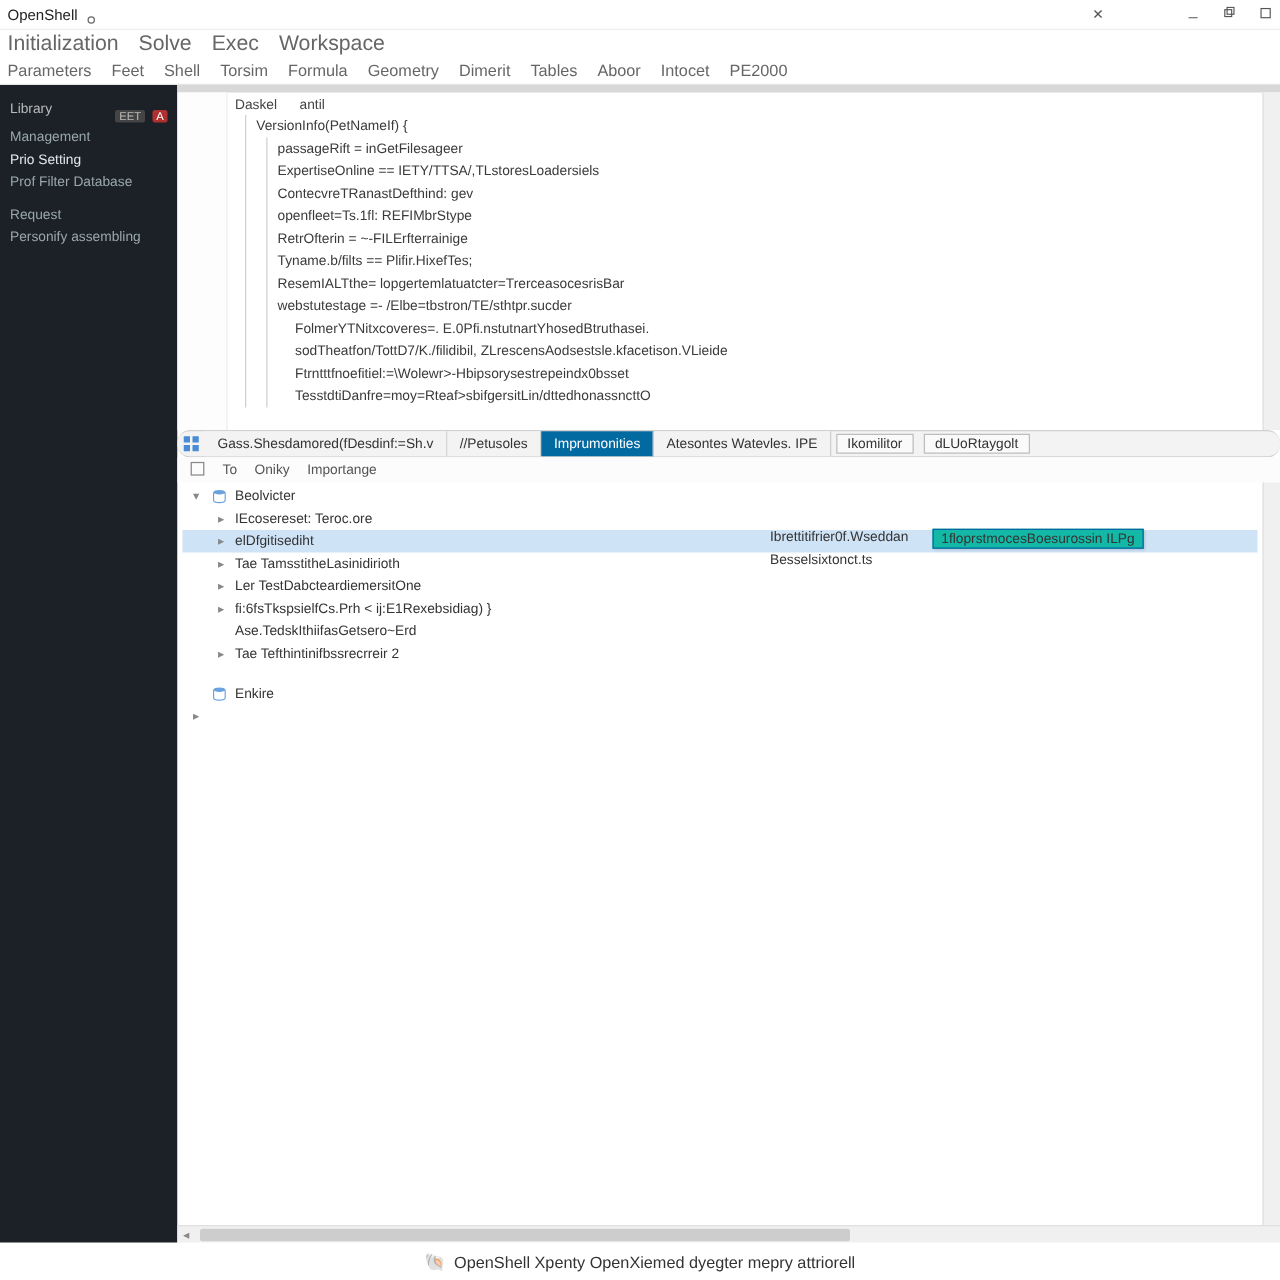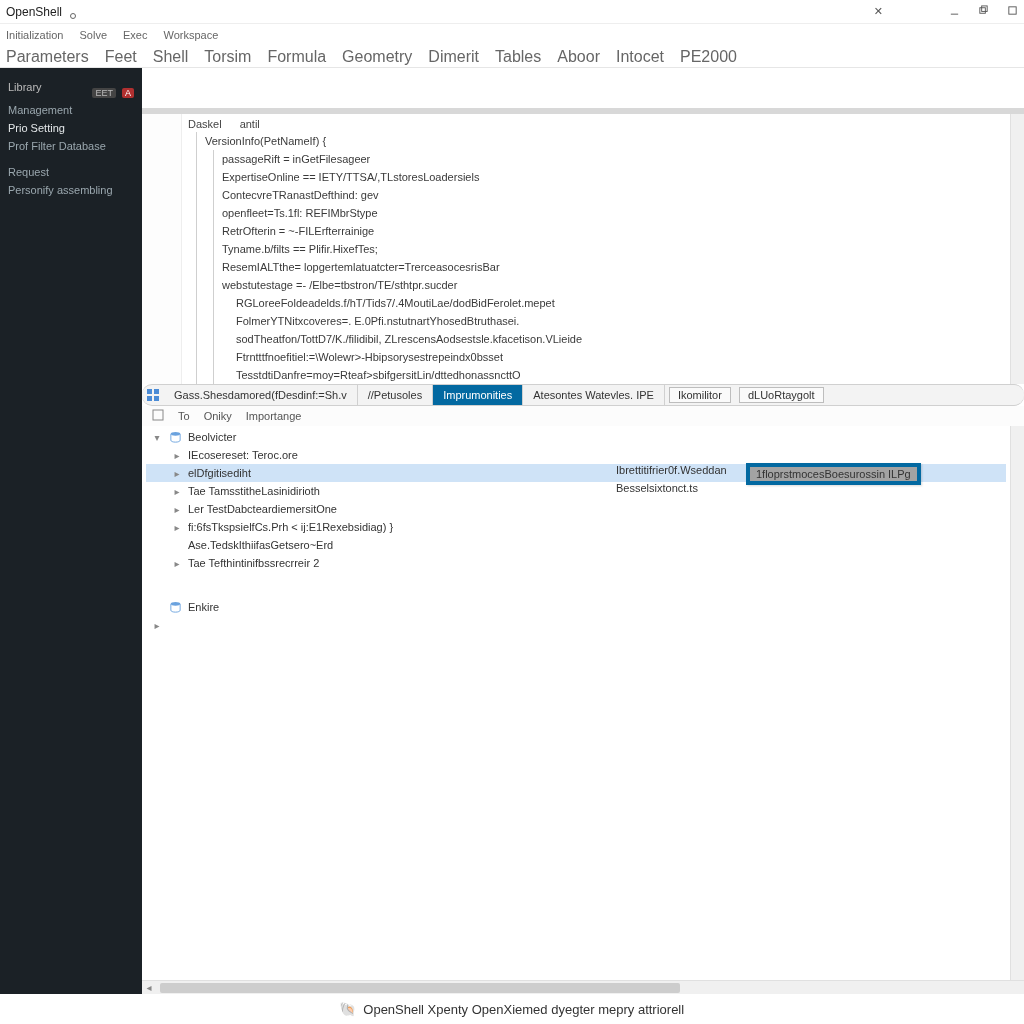--- a/index.html
+++ b/index.html
@@ -4,37 +4,37 @@
 <style>
   * { margin: 0; padding: 0; box-sizing: border-box; font-family: "Segoe UI", Tahoma, sans-serif; }
   html, body { width: 1024px; height: 1024px; overflow: hidden; background: #fff; color: #222; }
   .titlebar { height: 24px; display: flex; align-items: center; justify-content: space-between; padding: 0 6px; font-size: 12px; border-bottom: 1px solid #eee; }
   .titlebar-left { display: flex; align-items: flex-end; gap: 8px; }
   .title-dot { width: 6px; height: 6px; border: 1px solid #666; border-radius: 50%; }
   .winctrl { display: flex; gap: 18px; color: #555; font-size: 11px; }
   .winctrl span { cursor: default; }
   .win-icon svg { width: 11px; height: 11px; display:block; }
 
-  .menubar { height: 22px; display: flex; align-items: center; gap: 16px; padding: 0 6px; font-size: 11px; color: #666; }
+  .menubar { height: 22px; display: flex; align-items: center; gap: 16px; padding: 0 6px; font-size: 17px; color: #666; }
   .menubar span { cursor: default; }
-  .menubar2 { height: 22px; display: flex; align-items: center; gap: 16px; padding: 0 6px; font-size: 16px; color: #666; border-bottom: 1px solid #e6e6e6; }
+  .menubar2 { height: 22px; display: flex; align-items: center; gap: 16px; padding: 0 6px; font-size: 13px; color: #666; border-bottom: 1px solid #e6e6e6; }
   .menubar2 span { cursor: default; }
 
   .body { display: flex; height: calc(1024px - 24px - 22px - 22px - 30px); }
   .sidebar { width: 142px; background: #1b2126; color: #c7cdd1; font-size: 11px; padding: 4px 0; flex-shrink: 0; }
   .sidebar-head { display:flex; justify-content: space-between; align-items:center; padding: 3px 8px; color:#bbb; }
   .sidebar-head .tags { display:flex; gap:6px; align-items:center;}
   .tag { font-size:9px; padding:0 3px; background:#444; border-radius:2px;margin-top:13px;}
   .tag.red { background:#b03030; color:#fff;}
   .sidebar-item { padding: 3px 8px; color:#9aa7ae; white-space: nowrap; overflow:hidden; text-overflow: ellipsis; }
   .sidebar-item.active { color:#e4e8ea; }
 
   .main { flex:1; display:flex; flex-direction: column; min-width:0; background:#fff;}
 
-  .gutter-row { display:flex; height: 276px; border-top: 6px solid #d8d8d8; margin-top: 40px; }
+  .gutter-row { display:flex; height: 276px; border-top: 6px solid #d8d8d8; }
   .lnwrap { width: 40px; background:#fdfdfd; border-right:1px solid #eee; }
   .codewrap { flex:1; overflow:hidden; padding: 2px 0 0 6px; }
   .codehead { color:#444; font-size:11px; padding: 2px 0 2px 0;}
   .codehead .gap { display:inline-block; width:18px;}
   .codeblock { border-left: 1px solid #cfcfcf; margin-left: 8px; padding-left: 8px;}
   .codeline { font-size: 11px; color:#3a3a3a; line-height: 18px; white-space: nowrap; }
   .codeline .indent { display:inline-block; width: 14px;}
   .codeblock2 { border-left: 1px solid #cfcfcf; margin-left: 8px; padding-left: 8px;}
 
   .tabstrip { height: 22px; background:#f3f3f3; border-top:1px solid #d0d0d0; border-bottom:1px solid #d0d0d0; display:flex; align-items:stretch; font-size:11px;border-radius:10px;}
@@ -47,21 +47,21 @@
   .subtool2 { height: 20px; display:flex; align-items:center; gap:14px; padding: 0 10px; font-size:11px; color:#555; background:#fcfcfc; border-bottom:1px solid #eee;}
 
   .tree { font-size: 11px; color:#333; padding: 2px 4px; position:relative;}
   .tree-row { display:flex; align-items:center; height:18px; padding-left:6px; gap:6px;}
   .tree-row .twist { width:10px; color:#888; font-size:10px; text-align:center;}
   .tree-row .ico { width:14px; height:14px; display:inline-flex; align-items:center; justify-content:center;}
   .tree-row.sel { background:#cfe3f7; }
   .tree-row .label { white-space: nowrap; }
   .tree-row.child { padding-left: 26px;}
   .col2 { position:absolute; left: 470px; font-size:11px; color:#333;}
-  .tooltip { position:absolute; left:600px; border:4px solid #0369a1; background:#a3a3a3; padding:1px 6px; font-size:11px; box-shadow: 1px 1px 2px rgba(0,0,0,.15);}
+  .tooltip { position:absolute; left:600px; border:1px solid #0369a1; background:#14b8a6; padding:1px 6px; font-size:11px; box-shadow: 1px 1px 2px rgba(0,0,0,.15);}
   .sel-extend { position:absolute; left:0; right:140px; height:18px; background:#cfe3f7; z-index:-1;}
 
   .vscroll { width:14px; background:#f0f0f0; border-left:1px solid #e0e0e0;}
   .hscroll { height:14px; background:#f0f0f0; border-top:1px solid #e0e0e0; display:flex; align-items:center;}
   .hscroll .thumb { width: 520px; height:10px; margin-left:4px; background:#cdcdcd; border-radius:2px;}
   .hscroll .arrow { width:14px; text-align:center; color:#888; font-size:10px;}
 
   .footer { height:30px; display:flex; align-items:center; justify-content:center; font-size:13px; color:#333; background:#fff;}
   .footer-logo { color:#2a7bd4; margin-right:6px; font-size:14px;}
 
@@ -147,21 +147,20 @@
           <div class="codeline">VersionInfo(PetNameIf) {</div>
           <div class="codeblock2">
             <div class="codeline">passageRift = inGetFilesageer</div>
             <div class="codeline">ExpertiseOnline == IETY/TTSA/,TLstoresLoadersiels</div>
             <div class="codeline">ContecvreTRanastDefthind: gev</div>
             <div class="codeline">openfleet=Ts.1fl: REFIMbrStype</div>
             <div class="codeline">RetrOfterin = ~-FILErfterrainige</div>
             <div class="codeline">Tyname.b/filts == Plifir.HixefTes;</div>
             <div class="codeline">ResemIALTthe= lopgertemlatuatcter=TrerceasocesrisBar</div>
             <div class="codeline">webstutestage =- /Elbe=tbstron/TE/sthtpr.sucder</div>
-            <div class="codeline"><span class="indent"></span><span>RGLoreeFoldeadelds.f/hT/Tids7/.4MoutiLae/dodBidFerolet.mepet</span></div>
             <div class="codeline"><span class="indent"></span><span>FolmerYTNitxcoveres=. E.0Pfi.nstutnartYhosedBtruthasei.</span></div>
             <div class="codeline"><span class="indent"></span><span>sodTheatfon/TottD7/K./filidibil, ZLrescensAodsestsle.kfacetison.VLieide</span></div>
             <div class="codeline"><span class="indent"></span><span>Ftrntttfnoefitiel:=\Wolewr&gt;-Hbipsorysestrepeindx0bsset</span></div>
             <div class="codeline"><span class="indent"></span><span>TesstdtiDanfre=moy=Rteaf&gt;sbifgersitLin/dttedhonassncttO</span></div>
           </div>
         </div>
       </div>
       <div class="vscroll"></div>
     </div>
 
@@ -239,21 +238,21 @@
         </div>
         <div class="tree-row child">
           <span class="twist">&nbsp;</span>
           <span class="label">Ase.TedskIthiifasGetsero~Erd</span>
         </div>
         <div class="tree-row child">
           <span class="twist">▸</span>
           <span class="label">Tae Tefthintinifbssrecrreir  2</span>
         </div>
 
-        <div class="tree-row" style="margin-top:26px;">
+        <div class="tree-row" style="margin-top:14px;">
           <span class="twist">&nbsp;</span>
           <span class="ico ico-db">
             <svg viewBox="0 0 14 14">
                 <ellipse cx="7" cy="3" rx="5" ry="2" fill="#6aa2de"></ellipse>
                 <path d="M2 3v7c0 1.1 2.2 2 5 2s5-.9 5-2V3" fill="none" stroke="#6aa2de"></path>
               </svg>
           </span>
           <span class="label">Enkire</span>
         </div>
         <div class="tree-row">

